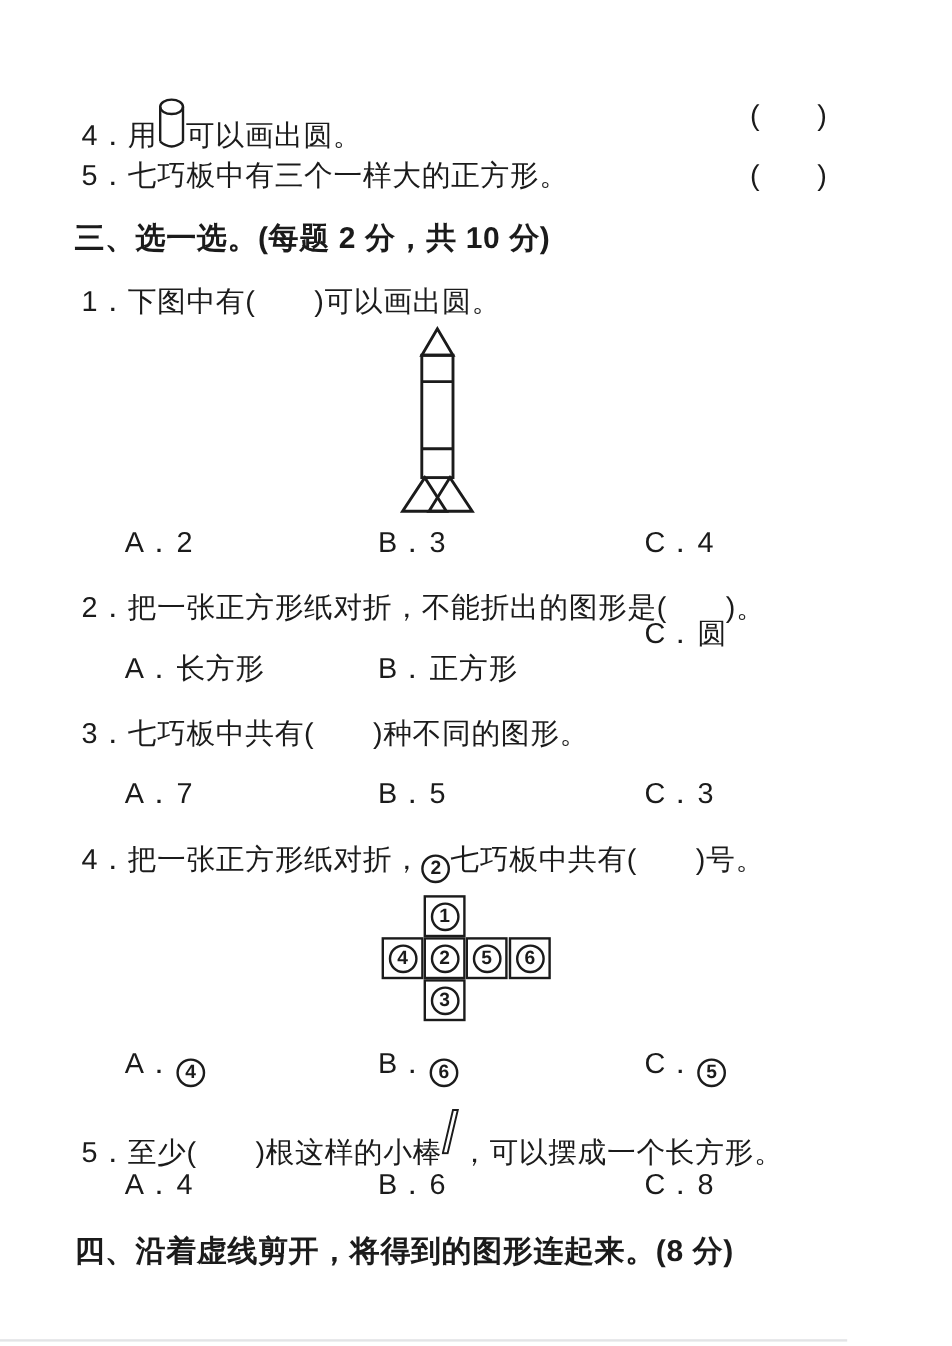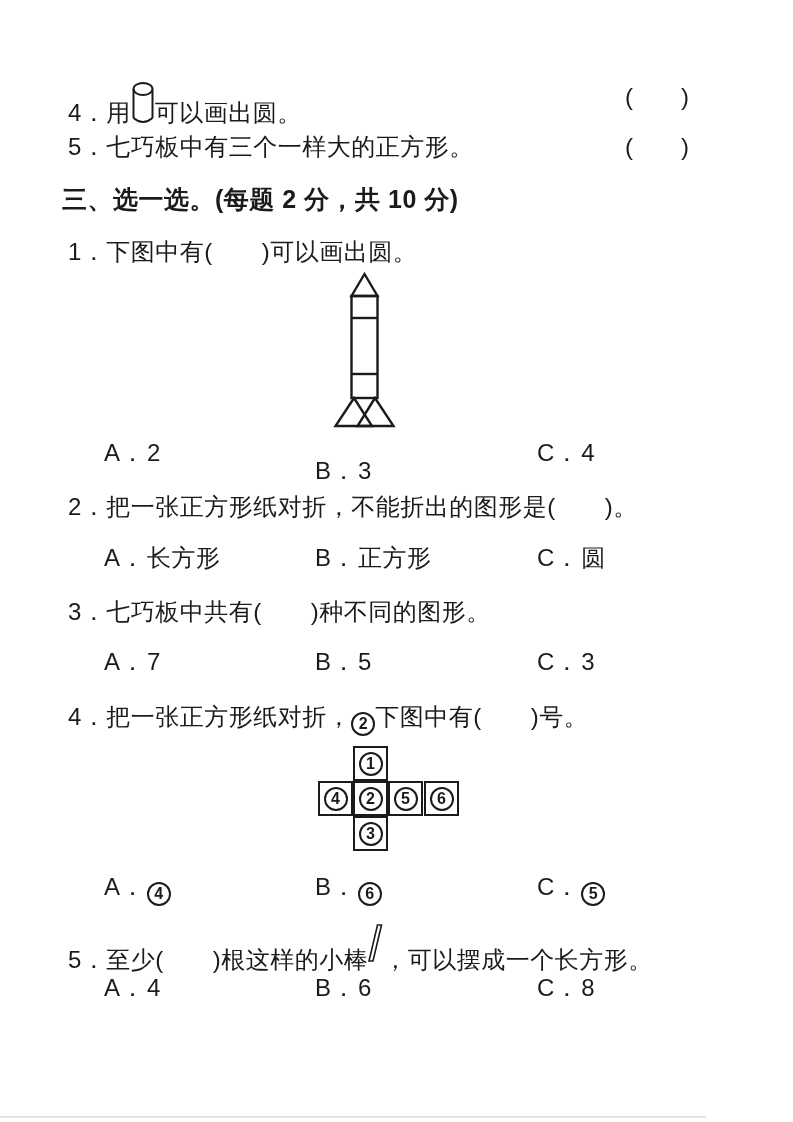--- a/index.html
+++ b/index.html
@@ -75,39 +75,39 @@
       <polygon points="35.5,3 22.5,25 48.5,25"></polygon>
       <rect x="22.5" y="25" width="26" height="102"></rect>
       <line x1="22.5" y1="47" x2="48.5" y2="47"></line>
       <line x1="22.5" y1="103" x2="48.5" y2="103"></line>
       <polygon points="25,127 6.5,155 43,155"></polygon>
       <polygon points="46,127 28.5,155 64.5,155"></polygon>
     </g>
   </svg>
 
   <div class="op" style="top:437px;left:104px"><span class="lbl">A．</span><span>2</span></div>
-  <div class="op" style="top:455px;left:315px"><span class="lbl">B．</span><span>3</span></div>
+  <div class="op" style="top:437px;left:315px"><span class="lbl">B．</span><span>3</span></div>
   <div class="op" style="top:437px;left:537px"><span class="lbl">C．</span><span>4</span></div>
 
   <div class="line" style="top:491px">
     <span>2．</span><span>把一张正方形纸对折，不能折出的图形是(　　)。</span>
   </div>
   <div class="op" style="top:542px;left:104px"><span class="lbl">A．</span><span>长方形</span></div>
   <div class="op" style="top:542px;left:315px"><span class="lbl">B．</span><span>正方形</span></div>
-  <div class="op" style="top:542px;left:537px"><span class="lbl">C．</span><span>圆</span></div>
+  <div class="op" style="top:513px;left:537px"><span class="lbl">C．</span><span>圆</span></div>
 
   <div class="line" style="top:596px">
     <span>3．</span><span>七巧板中共有(　　)种不同的图形。</span>
   </div>
   <div class="op" style="top:646px;left:104px"><span class="lbl">A．</span><span>7</span></div>
   <div class="op" style="top:646px;left:315px"><span class="lbl">B．</span><span>5</span></div>
   <div class="op" style="top:646px;left:537px"><span class="lbl">C．</span><span>3</span></div>
 
   <div class="line" style="top:701px">
-    <span>4．</span><span>把一张正方形纸对折，</span><span class="circ">2</span><span>下图中有(　　)号。</span>
+    <span>4．</span><span>把一张正方形纸对折，</span><span class="circ">2</span><span>七巧板中共有(　　)号。</span>
   </div>
 
   <div>
     <div class="cell" style="left:353px;top:746px">
         <span class="circ">1</span>
       </div>
     <div class="cell" style="left:318px;top:781px">
         <span class="circ">4</span>
       </div>
     <div class="cell" style="left:353px;top:781px">
@@ -130,16 +130,17 @@
 
   <div class="line" style="top:924px">
     <span>5．</span><span>至少(　　)根这样的小棒</span><svg class="inline-icon" width="15" height="38" viewBox="0 0 15 38" style="vertical-align:6px">
         <polygon points="9.5,1 13.5,1 5,37 1,37" fill="none" stroke="#1b1b1b" stroke-width="1.6"></polygon>
       </svg><span>，可以摆成一个长方形。</span>
   </div>
   <div class="op" style="top:972px;left:104px"><span class="lbl">A．</span><span>4</span></div>
   <div class="op" style="top:972px;left:315px"><span class="lbl">B．</span><span>6</span></div>
   <div class="op" style="top:972px;left:537px"><span class="lbl">C．</span><span>8</span></div>
 
+  <div class="sec" style="top:1026px">四、沿着虚线剪开，将得到的图形连起来。(8 分)</div>
 
   <div class="bottom-edge"></div>
 
 </div>
 
 </body></html>

